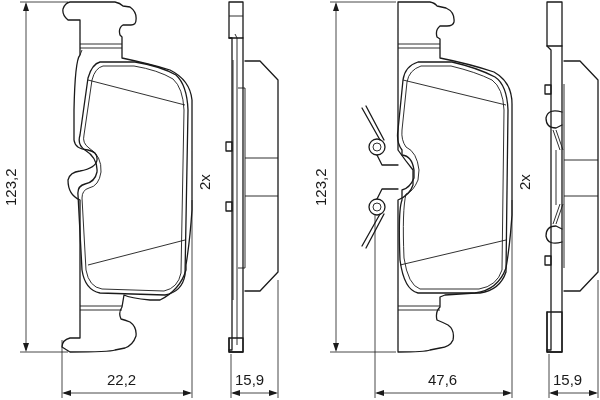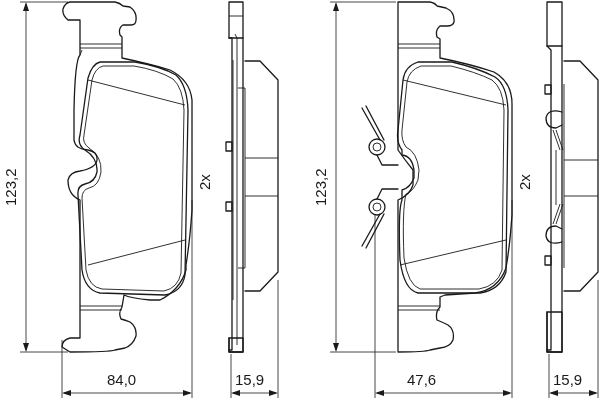--- a/index.html
+++ b/index.html
@@ -146,21 +146,21 @@
     <g>
       <line class="dim" x1="549" y1="354" x2="549" y2="398"></line>
       <line class="dim" x1="598" y1="280" x2="598" y2="398"></line>
       <line class="dim" x1="551" y1="393" x2="596" y2="393"></line>
       <polygon class="arrow" points="549,393 558,390 558,396"></polygon>
       <polygon class="arrow" points="598,393 589,390 589,396"></polygon>
     </g>
   </svg>
 
   <span class="lbl vert" style="left:3px; top:206px;">123,2</span>
-  <span class="lbl" style="left:107px; top:372px;">84,0</span>
+  <span class="lbl" style="left:107px; top:372px;">22,2</span>
   <span class="lbl" style="left:235px; top:372px;">15,9</span>
   <span class="lbl vert" style="left:197px; top:190px;">2x</span>
 
   <span class="lbl vert" style="left:313px; top:206px;">123,2</span>
-  <span class="lbl" style="left:407px; top:372px;text-align:right;">47,6</span>
+  <span class="lbl" style="left:428px; top:372px;text-align:right;">47,6</span>
   <span class="lbl" style="left:553px; top:372px;">15,9</span>
   <span class="lbl vert" style="left:517px; top:190px;">2x</span>
 </div>
 
 </body></html>

